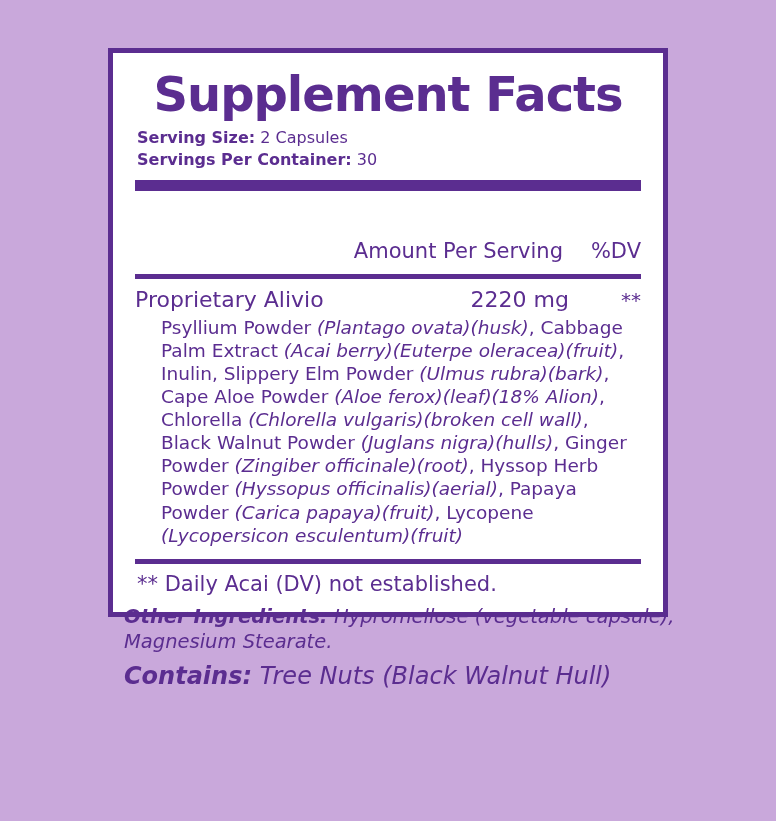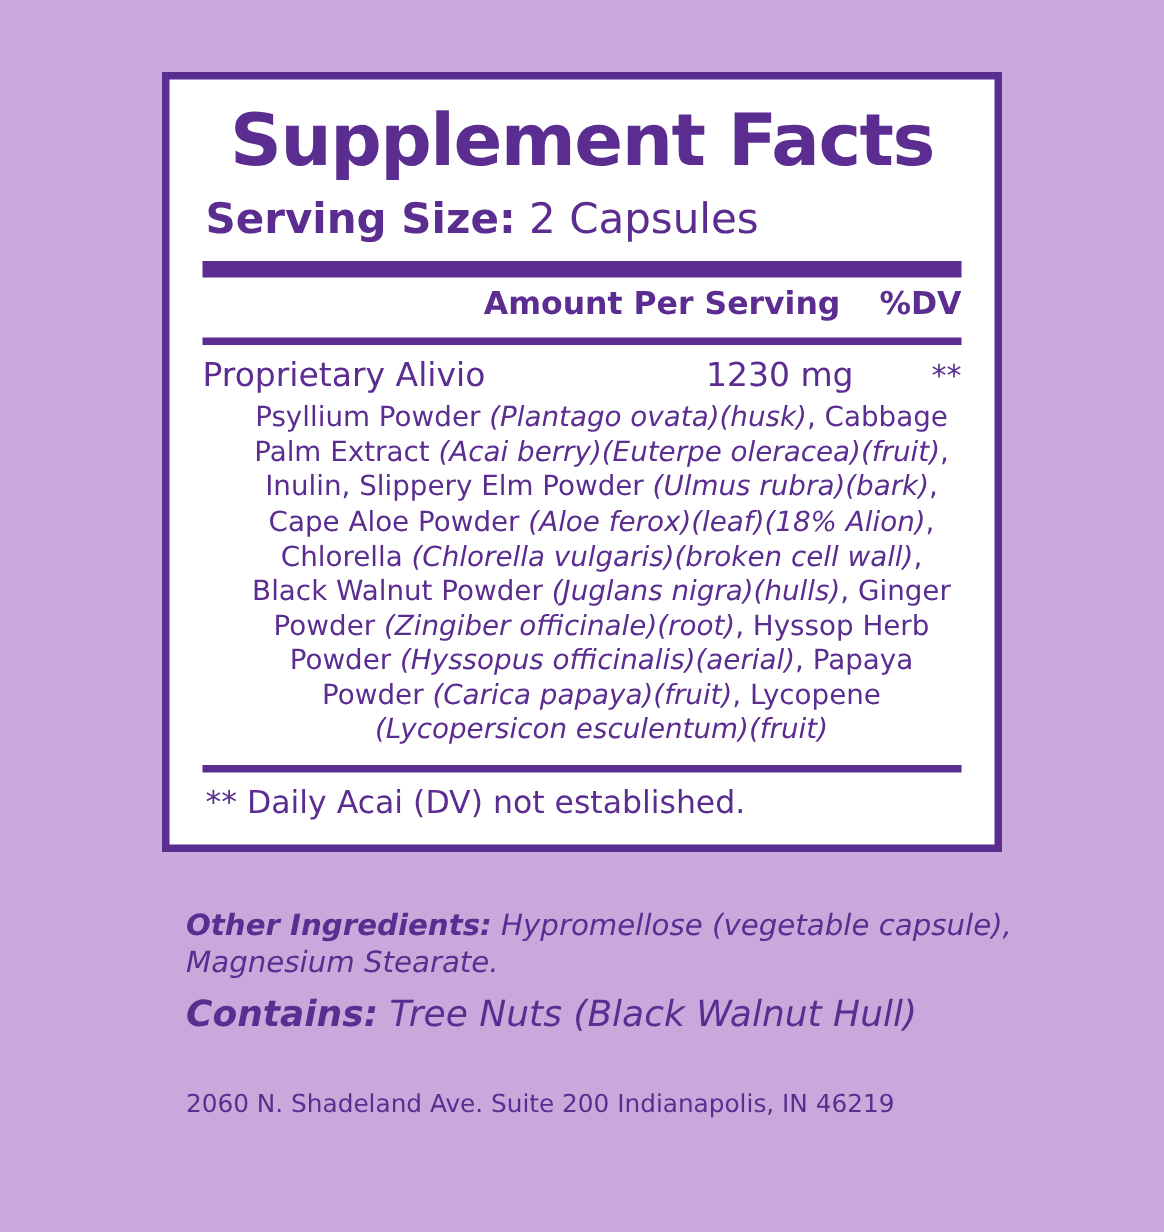--- a/index.html
+++ b/index.html
@@ -34,21 +34,21 @@
   .title {
     font-size: 48px;
     font-weight: bold;
     color: #5b2d90;
     text-align: center;
     letter-spacing: -1px;
     line-height: 1.05;
     margin: 6px 0 8px 0;
   }
   .serving-line {
-    font-size: 28px;
+    font-size: 16px;
     color: #5b2d90;
     line-height: 1.35;
     margin-left: 2px;
   }
   .serving-line .lbl {
     font-weight: bold;
   }
   .rule-thick {
     height: 11px;
     background: #5b2d90;
@@ -57,23 +57,24 @@
   .rule-mid {
     height: 5px;
     background: #5b2d90;
     margin: 6px 0 0 0;
   }
   .amount-row {
     display: flex;
     justify-content: flex-end;
     align-items: flex-end;
     font-size: 21px;
-    font-weight: bold;
+    font-weight: normal;
     color: #5b2d90;
     padding: 5px 0 5px 0;
+    margin-top: 43px;
   }
   .amount-row .aps {
     margin-right: 26px;
   }
   .amount-row .dv {
     min-width: 52px;
     text-align: right;
   }
   .blend-row {
     display: flex;
@@ -91,21 +92,21 @@
   .blend-row .stars {
     min-width: 44px;
     text-align: right;
     font-size: 20px;
   }
   .ingredients {
     font-size: 18.5px;
     line-height: 1.25;
     color: #5b2d90;
     padding: 2px 0 6px 26px;
-    text-align: center;
+    text-align: left;
   }
   .ingredients i {
     font-style: italic;
   }
   .footnote {
     font-size: 21px;
     color: #5b2d90;
     padding: 8px 0 2px 2px;
   }
   .below {
@@ -157,33 +158,37 @@
 
   <div class="panel">
 
     <div class="title">Supplement Facts</div>
 
     <div class="serving-line">
       <span class="lbl">Serving Size:</span>
       <span>2 Capsules</span>
     </div>
 
+    <div class="serving-line">
+      <span class="lbl">Servings Per Container:</span>
+      <span>30</span>
+    </div>
 
     <div class="rule-thick"></div>
 
     <div class="amount-row">
       <span class="aps">Amount Per Serving</span>
       <span class="dv">%DV</span>
     </div>
 
     <div class="rule-mid"></div>
 
     <div class="blend-row">
       <span class="name">Proprietary Alivio</span>
-      <span class="qty">1230 mg</span>
+      <span class="qty">2220 mg</span>
       <span class="stars">**</span>
     </div>
 
     <div class="ingredients">Psyllium Powder <i>(Plantago ovata)</i><i>(husk)</i>, Cabbage Palm Extract <i>(Acai berry)</i><i>(Euterpe oleracea)</i><i>(fruit)</i>, Inulin, Slippery Elm Powder <i>(Ulmus rubra)</i><i>(bark)</i>, Cape Aloe Powder <i>(Aloe ferox)</i><i>(leaf)</i><i>(18% Alion)</i>, Chlorella <i>(Chlorella vulgaris)</i><i>(broken cell wall)</i>, Black Walnut Powder <i>(Juglans nigra)</i><i>(hulls)</i>, Ginger Powder <i>(Zingiber officinale)</i><i>(root)</i>, Hyssop Herb Powder <i>(Hyssopus officinalis)</i><i>(aerial)</i>, Papaya Powder <i>(Carica papaya)</i><i>(fruit)</i>, Lycopene <i>(Lycopersicon esculentum)</i><i>(fruit)</i></div>
 
     <div class="rule-mid"></div>
 
     <div class="footnote">** Daily Acai (DV) not established.</div>
 
   </div>
@@ -193,16 +198,15 @@
       <span class="lbl">Other Ingredients:</span>
       <span>Hypromellose (vegetable capsule), Magnesium Stearate.</span>
     </div>
     <div class="contains-block">
       <span class="lbl">Contains:</span>
       <span>Tree Nuts (Black Walnut Hull)</span>
     </div>
   </div>
 
   <div class="distrib">
-    <div class="addr">2060 N. Shadeland Ave. Suite 200 Indianapolis, IN 46219</div>
   </div>
 
 </div>
 
 </body></html>

